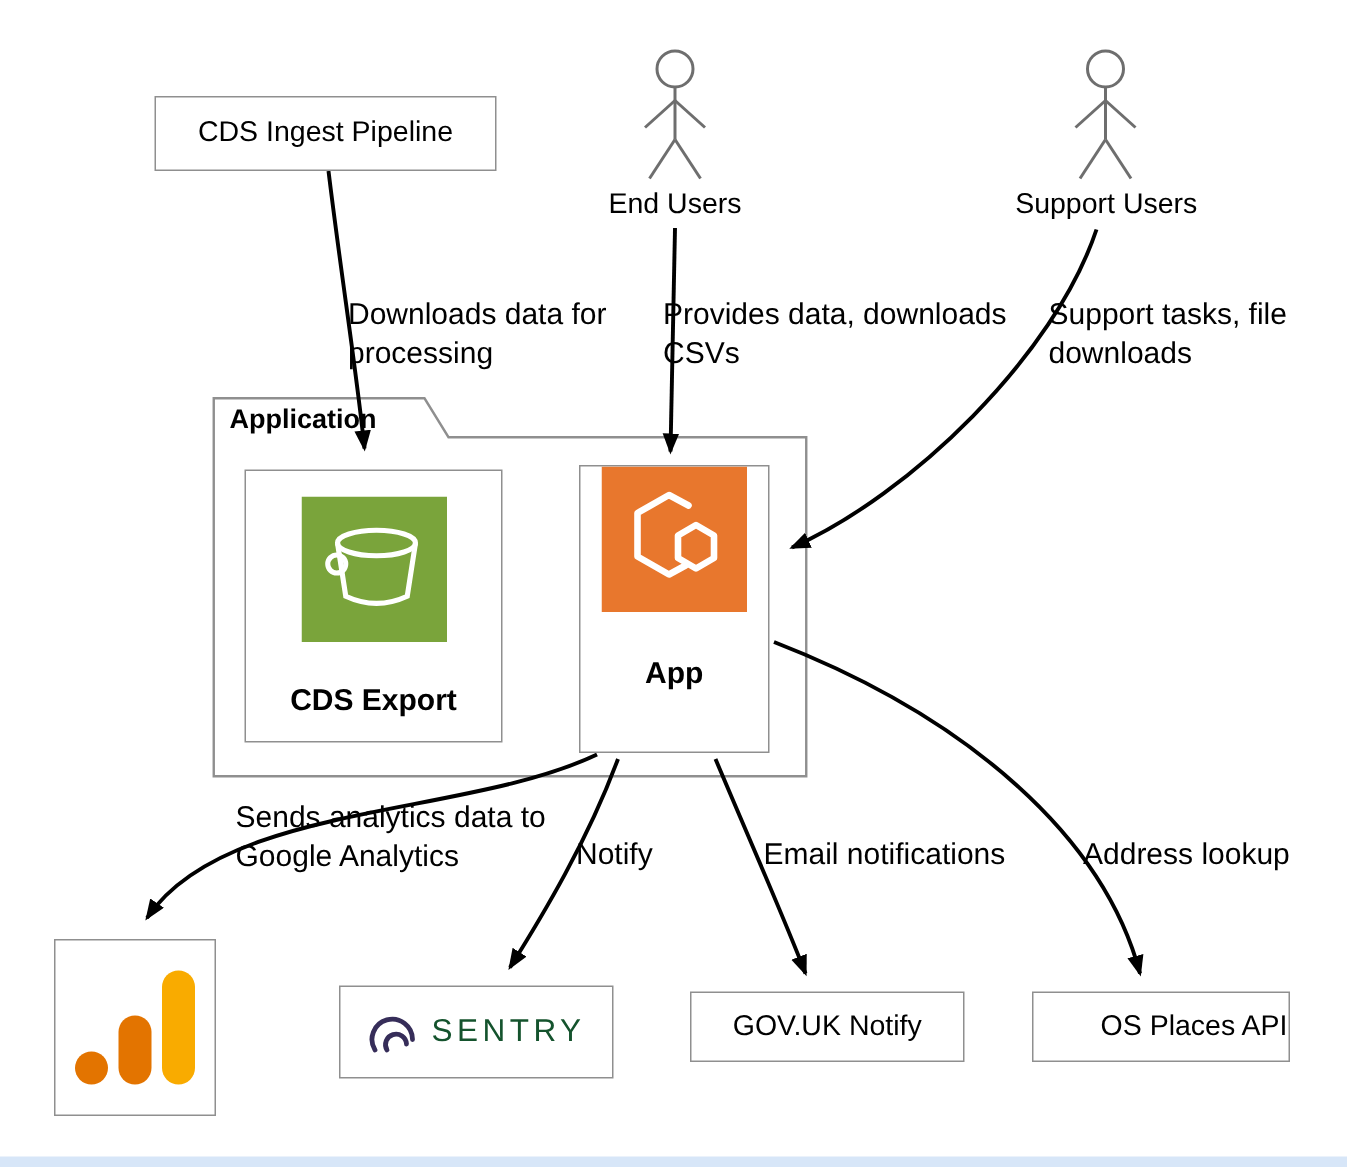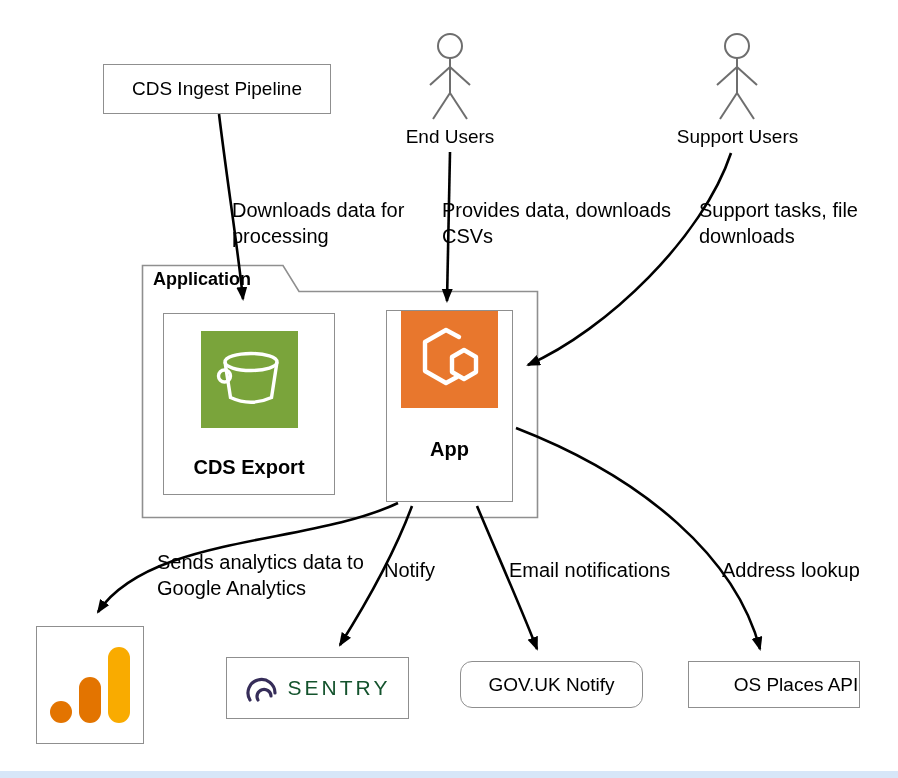--- a/index.html
+++ b/index.html
@@ -145,35 +145,35 @@
   <div class="node-box" style="left:226px; top:657px; width:183px; height:62px; gap:9px;">
     <svg width="34" height="32" viewBox="0 0 34 32">
       <g stroke="#362D59" stroke-width="3.2" fill="none" stroke-linecap="round">
         <path d="M5,28 A13.5,13.5 0 1 1 30,21"></path>
         <path d="M13,28 A7,7 0 1 1 26,24"></path>
       </g>
     </svg>
     <span class="sentry-word">SENTRY</span>
   </div>
 
-  <div class="node-box" style="left:460px; top:661px; width:183px; height:47px;border-radius:12px;">
+  <div class="node-box" style="left:460px; top:661px; width:183px; height:47px;">
     <span class="node-title">GOV.UK Notify</span>
   </div>
 
   <div class="node-box" style="left:688px; top:661px; width:172px; height:47px;padding-left:44px;">
     <span class="node-title">OS Places API</span>
   </div>
 
   <div class="edge-label" style="left:232px; top:197px; width:180px;">Downloads data for
 processing</div>
   <div class="edge-label" style="left:442px; top:197px; width:230px;">Provides data, downloads
 CSVs</div>
   <div class="edge-label" style="left:699px; top:197px; width:180px;">Support tasks, file
 downloads</div>
-  <div class="edge-label" style="left:157px; top:549px; width:210px;">Sends analytics data to
+  <div class="edge-label" style="left:157px; top:532px; width:210px;">Sends analytics data to
 Google Analytics</div>
   <div class="edge-label" style="left:384px; top:557px; width:60px;">Notify</div>
   <div class="edge-label" style="left:509px; top:557px; width:170px;">Email notifications</div>
   <div class="edge-label" style="left:722px; top:557px; width:140px;">Address lookup</div>
 
   <div class="bottom-strip"></div>
 
 </div>
 
 </body></html>

